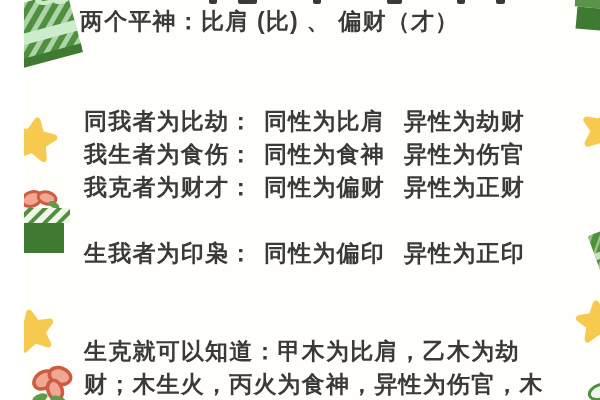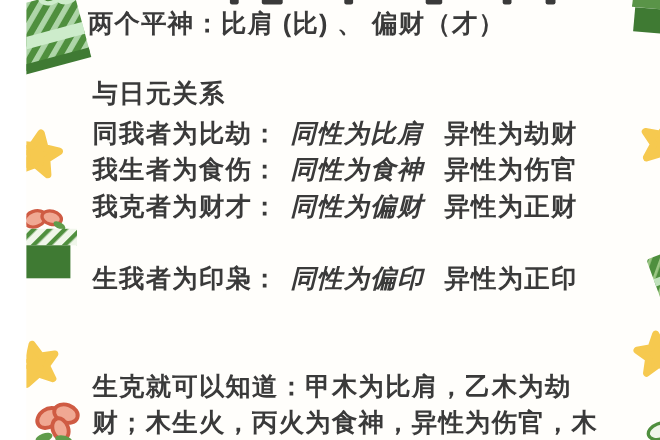--- a/index.html
+++ b/index.html
@@ -16,21 +16,21 @@
   .deco{position:absolute;z-index:2;}
   .frag{position:absolute;top:0;height:4px;border-radius:0 0 2px 2px;background:var(--ink,#3a3a3a);z-index:2;}
   #frag1{left:185px;width:8px}#frag2{left:214px;width:19px}#frag3{left:289px;width:8px}
   #frag4{left:363px;width:15px}#frag5{left:433px;width:8px}#frag6{left:472px;width:9px}
   
   .txt{position:absolute;left:60px;color:var(--ink,#3a3a3a);font-size:23px;font-weight:700;
     letter-spacing:1.2px;white-space:nowrap;line-height:1;z-index:3;}
   #line-intro{top:10px;left:56px}
   #line-heading{top:74px}
   .rel-row .lab{display:inline-block;width:180px;}
-  .rel-row .same{display:inline-block;width:140px;font-style:italic;}
+  .rel-row .same{display:inline-block;width:140px;}
   #row-0{top:110px}#row-1{top:143px}#row-2{top:176px}#row-3{top:209px}#row-4{top:242px}
   #ex-0{top:306px}#ex-1{top:340px}#ex-2{top:373px}
 </style>
 </head>
 <body>
 
 <div id="screen">
 
   <svg width="0" height="0" style="position:absolute" aria-hidden="true">
     <defs>
@@ -116,21 +116,20 @@
     </svg>
 
   <svg class="deco" style="left:560px;top:382px" width="56" height="18" viewBox="0 0 56 18">
     <ellipse cx="16" cy="10" rx="11" ry="7" transform="rotate(-20 16 10)" style="fill:var(--lid-light,#f0f6ea);stroke:var(--gift-mid,#4f8f3e)" stroke-width="3"></ellipse>
     <ellipse cx="36" cy="9" rx="11" ry="7" transform="rotate(15 36 9)" style="fill:var(--lid-light,#f0f6ea);stroke:var(--gift-mid,#4f8f3e)" stroke-width="3"></ellipse>
     <circle cx="26" cy="13" r="4" style="fill:var(--gift-mid,#4f8f3e)"></circle>
   </svg>
 
   <div class="txt" id="line-intro">两个平神：比肩 (比) 、 偏财（才）</div>
 
-  <div class="txt" id="line-heading">与日元关系</div>
 
   <div class="txt rel-row" id="row-0">
     <span class="lab">同我者为比劫：</span><span class="same">同性为比肩</span><span class="opp">异性为劫财</span>
   </div>
   <div class="txt rel-row" id="row-2">
     <span class="lab">我克者为财才：</span><span class="same">同性为偏财</span><span class="opp">异性为正财</span>
   </div>
   <div class="txt rel-row" id="row-1">
     <span class="lab">我生者为食伤：</span><span class="same">同性为食神</span><span class="opp">异性为伤官</span>
   </div>

